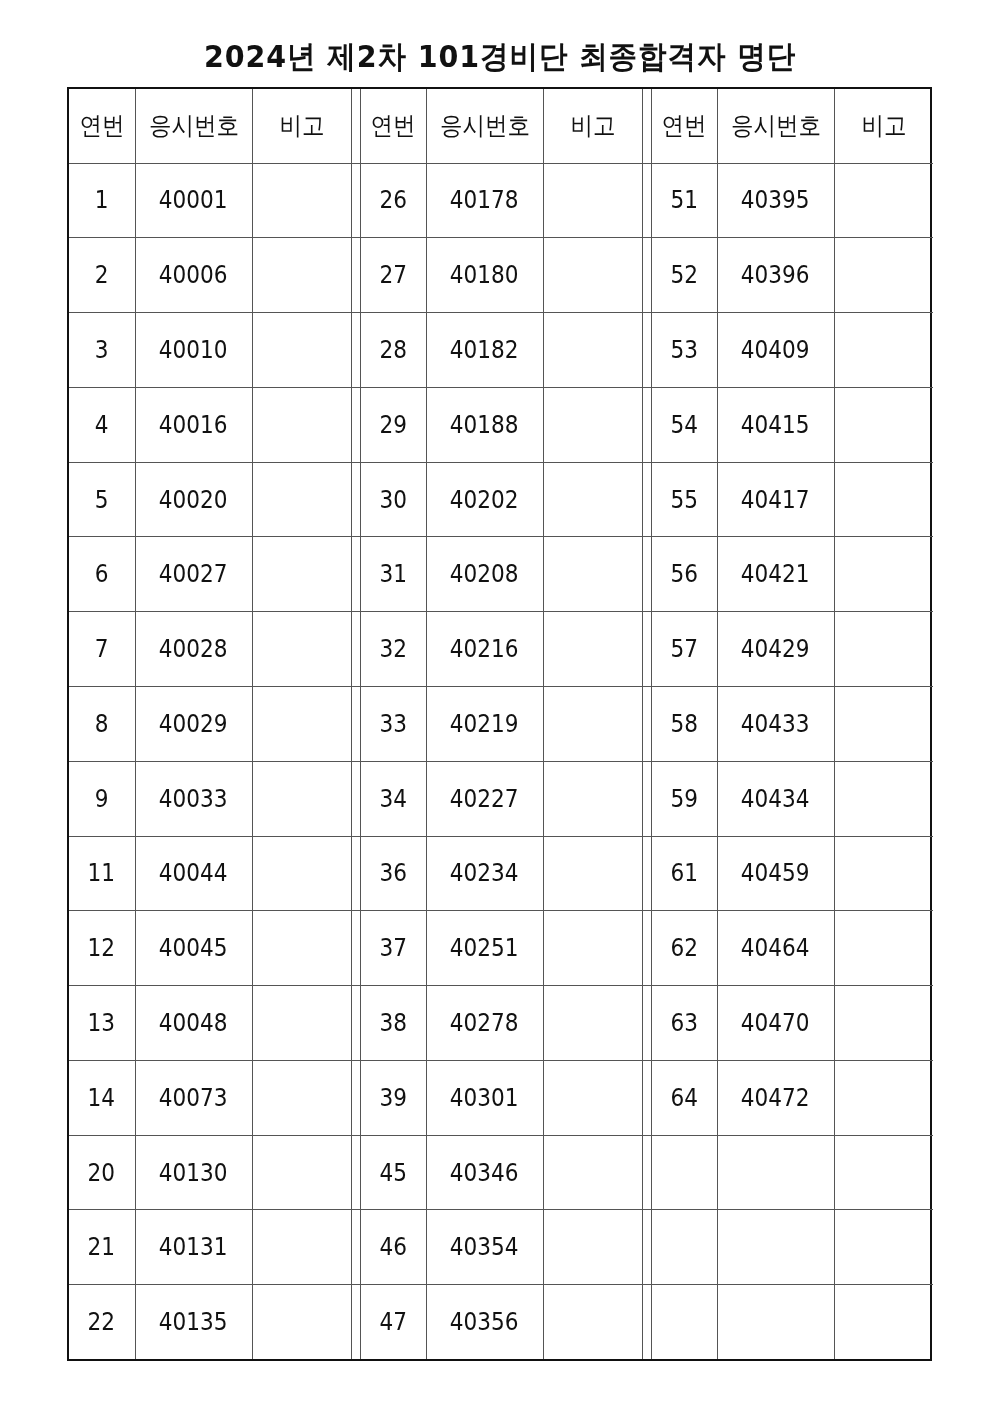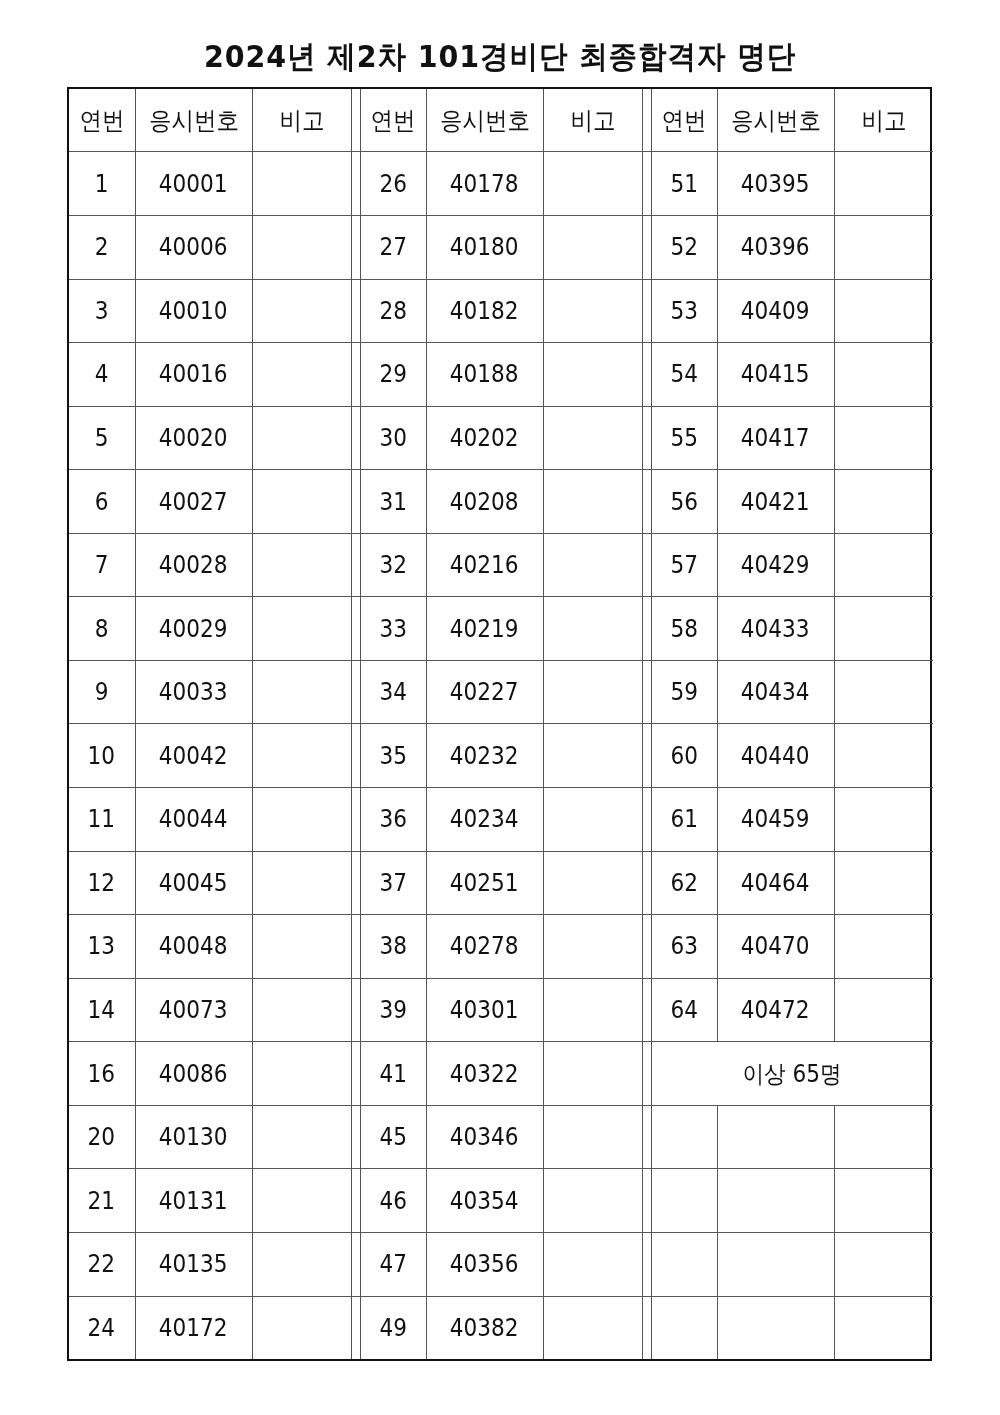--- a/index.html
+++ b/index.html
@@ -161,33 +161,20 @@
           <td class="sep"></td>
           <td class=""><span>34</span></td>
           <td class=""><span>40227</span></td>
           <td class=""><span></span></td>
           <td class="sep"></td>
           <td class=""><span>59</span></td>
           <td class=""><span>40434</span></td>
           <td class=" c-last"><span></span></td>
         </tr>
         <tr>
-          <td class="c-first"><span>10</span></td>
-          <td class=""><span>40042</span></td>
-          <td class=""><span></span></td>
-          <td class="sep"></td>
-          <td class=""><span>35</span></td>
-          <td class=""><span>40232</span></td>
-          <td class=""><span></span></td>
-          <td class="sep"></td>
-          <td class=""><span>60</span></td>
-          <td class=""><span>40440</span></td>
-          <td class=" c-last"><span></span></td>
-        </tr>
-        <tr>
           <td class="c-first"><span>11</span></td>
           <td class=""><span>40044</span></td>
           <td class=""><span></span></td>
           <td class="sep"></td>
           <td class=""><span>36</span></td>
           <td class=""><span>40234</span></td>
           <td class=""><span></span></td>
           <td class="sep"></td>
           <td class=""><span>61</span></td>
           <td class=""><span>40459</span></td>
@@ -226,31 +213,20 @@
           <td class="sep"></td>
           <td class=""><span>39</span></td>
           <td class=""><span>40301</span></td>
           <td class=""><span></span></td>
           <td class="sep"></td>
           <td class=""><span>64</span></td>
           <td class=""><span>40472</span></td>
           <td class=" c-last"><span></span></td>
         </tr>
         <tr>
-          <td class="c-first"><span>16</span></td>
-          <td class=""><span>40086</span></td>
-          <td class=""><span></span></td>
-          <td class="sep"></td>
-          <td class=""><span>41</span></td>
-          <td class=""><span>40322</span></td>
-          <td class=""><span></span></td>
-          <td class="sep"></td>
-          <td colspan="3" class="c-last"><span>이상 65명</span></td>
-        </tr>
-        <tr>
           <td class="c-first"><span>20</span></td>
           <td class=""><span>40130</span></td>
           <td class=""><span></span></td>
           <td class="sep"></td>
           <td class=""><span>45</span></td>
           <td class=""><span>40346</span></td>
           <td class=""><span></span></td>
           <td class="sep"></td>
           <td class=""></td>
           <td class=""></td>
@@ -269,33 +245,20 @@
           <td class=""></td>
           <td class=" c-last"></td>
         </tr>
         <tr>
           <td class="c-first"><span>22</span></td>
           <td class=""><span>40135</span></td>
           <td class=""><span></span></td>
           <td class="sep"></td>
           <td class=""><span>47</span></td>
           <td class=""><span>40356</span></td>
-          <td class=""><span></span></td>
-          <td class="sep"></td>
-          <td class=""></td>
-          <td class=""></td>
-          <td class=" c-last"></td>
-        </tr>
-        <tr>
-          <td class="c-first"><span>24</span></td>
-          <td class=""><span>40172</span></td>
-          <td class=""><span></span></td>
-          <td class="sep"></td>
-          <td class=""><span>49</span></td>
-          <td class=""><span>40382</span></td>
           <td class=""><span></span></td>
           <td class="sep"></td>
           <td class=""></td>
           <td class=""></td>
           <td class=" c-last"></td>
         </tr>
       </tbody>
   </table>
 </div>
 

